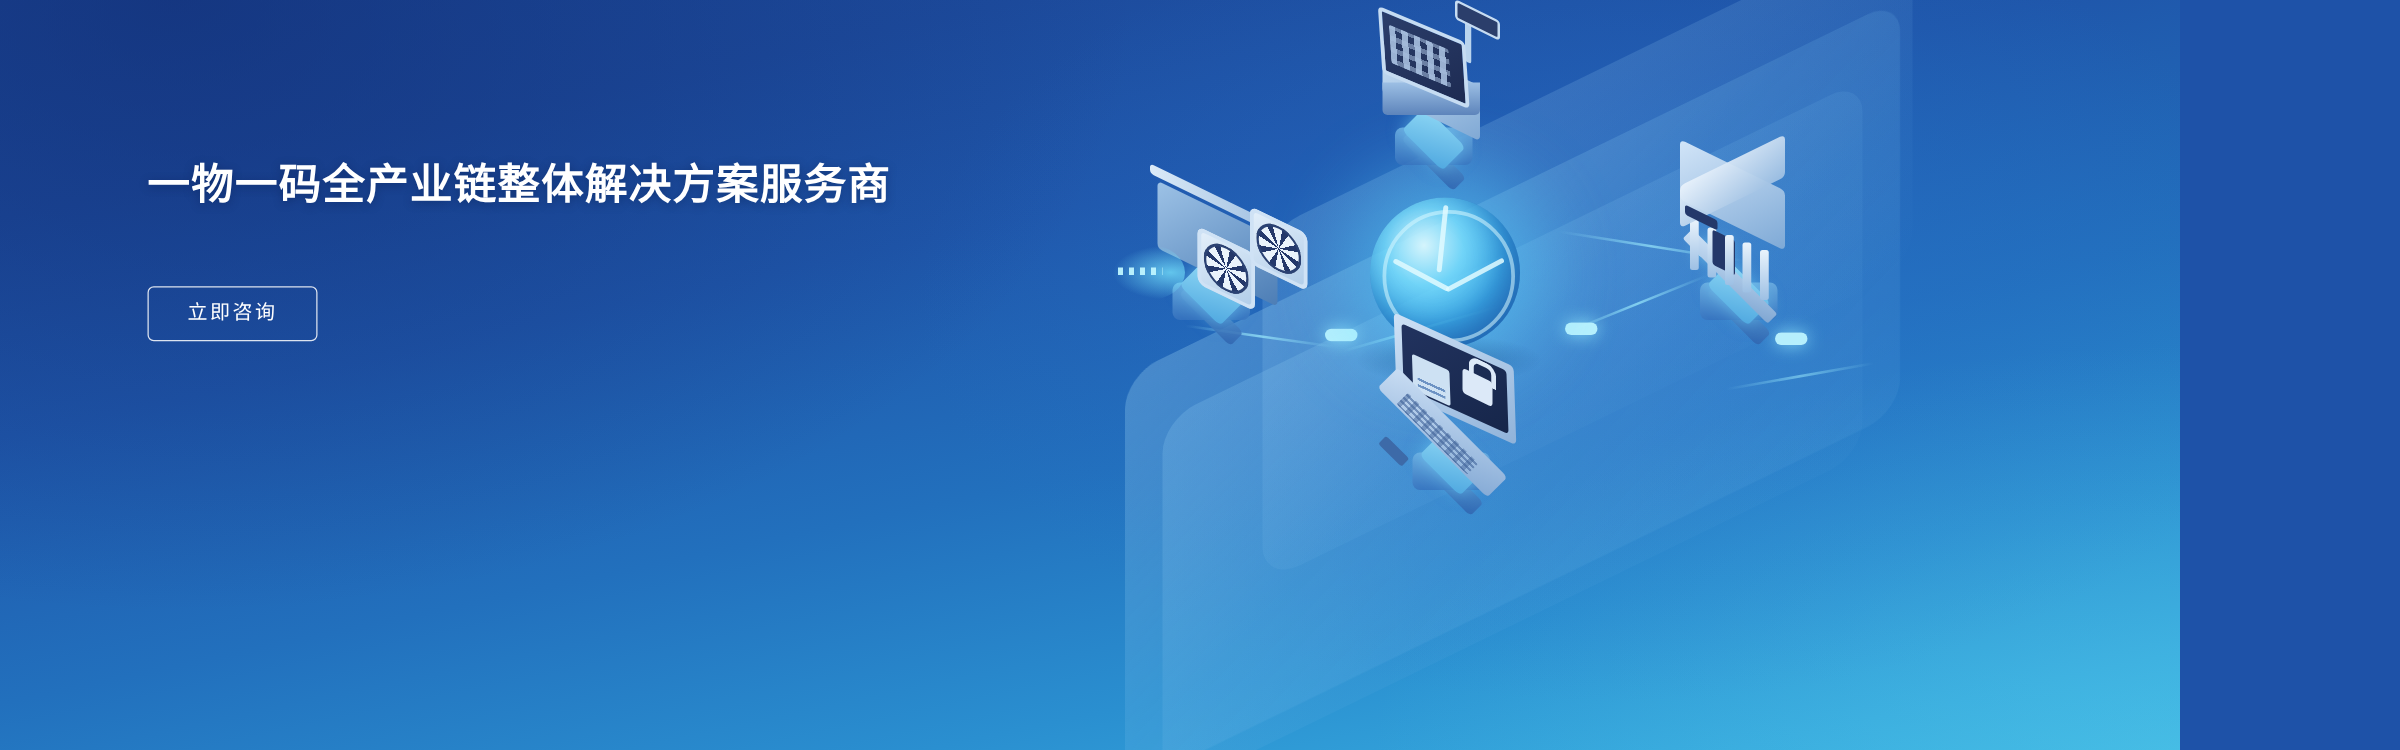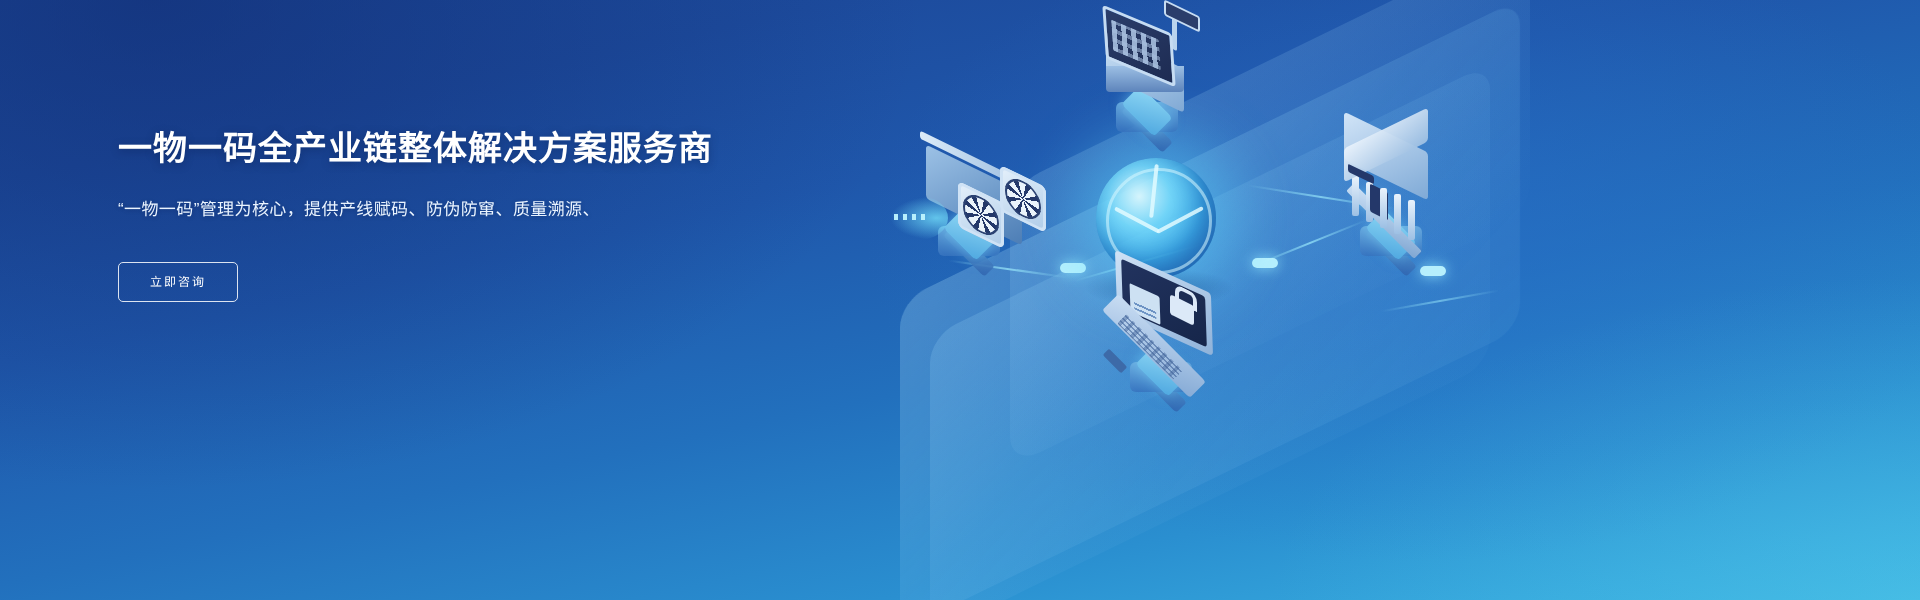--- a/index.html
+++ b/index.html
@@ -2,21 +2,21 @@
 <html lang="zh-CN"><head>
 <meta charset="utf-8">
 <style>
   html,body{margin:0;padding:0;}
   body{
     width:1920px;height:600px;overflow:hidden;
     font-family:"Liberation Sans","DejaVu Sans",sans-serif;
     background:#1e52a8;
   }
   .banner{
-    position:relative;width:1920px;height:600px;overflow:hidden;
+    position:relative;width:1744px;height:600px;overflow:hidden;
     background:
       radial-gradient(ellipse 900px 520px at 74% 40%, rgba(40,110,200,0.55) 0%, rgba(30,80,170,0.0) 62%),
       linear-gradient(168deg,#1c4898 0%,#1d4c9e 18%,#1f57ab 36%,#2270bd 58%,#2a8fd0 78%,#35a8dd 92%,#3bb4e2 100%);
   }
   
   .banner::before{
     content:"";position:absolute;inset:0;
     background:
       radial-gradient(ellipse 1100px 700px at 8% 0%, rgba(15,40,110,0.55) 0%, rgba(15,40,110,0) 70%),
       radial-gradient(ellipse 1000px 500px at 100% 100%, rgba(90,205,235,0.35) 0%, rgba(90,205,235,0) 65%);
@@ -32,21 +32,21 @@
   }
   .sub{
     font-size:17px;color:#eaf4ff;line-height:1.95;margin:0;
     letter-spacing:.4px;font-weight:400;
     text-shadow:0 1px 4px rgba(0,20,60,.3);
   }
   .sub span{display:block;}
   .cta{
     margin-top:36px;display:inline-block;
     padding:13px 31px;border:1px solid rgba(255,255,255,.85);
-    border-radius:5px;color:#ffffff;font-size:12px;letter-spacing:2px;
+    border-radius:5px;color:#ffffff;font-size:16px;letter-spacing:2px;
     background:transparent;cursor:pointer;line-height:1;
     font-family:"Liberation Sans","DejaVu Sans",sans-serif;
   }
 
   
   .art{position:absolute;left:860px;top:0;width:1060px;height:600px;z-index:20;}
 
   
   .platform{
     position:absolute;left:40px;top:150px;width:620px;height:330px;
@@ -175,21 +175,20 @@
 </style>
 </head>
 <body>
 
 <div class="banner">
 
   <div class="copy">
     <h1 class="headline">一物一码全产业链整体解决方案服务商</h1>
 
     <p class="sub">
-      <span>“一物一码”管理为核心，提供产线赋码、防伪防窜、质量溯源、</span>
     </p>
 
     <button class="cta">立即咨询</button>
   </div>
 
   <div class="art">
 
     <div class="platform3"></div>
     <div class="platform"></div>
     <div class="platform2"></div>

